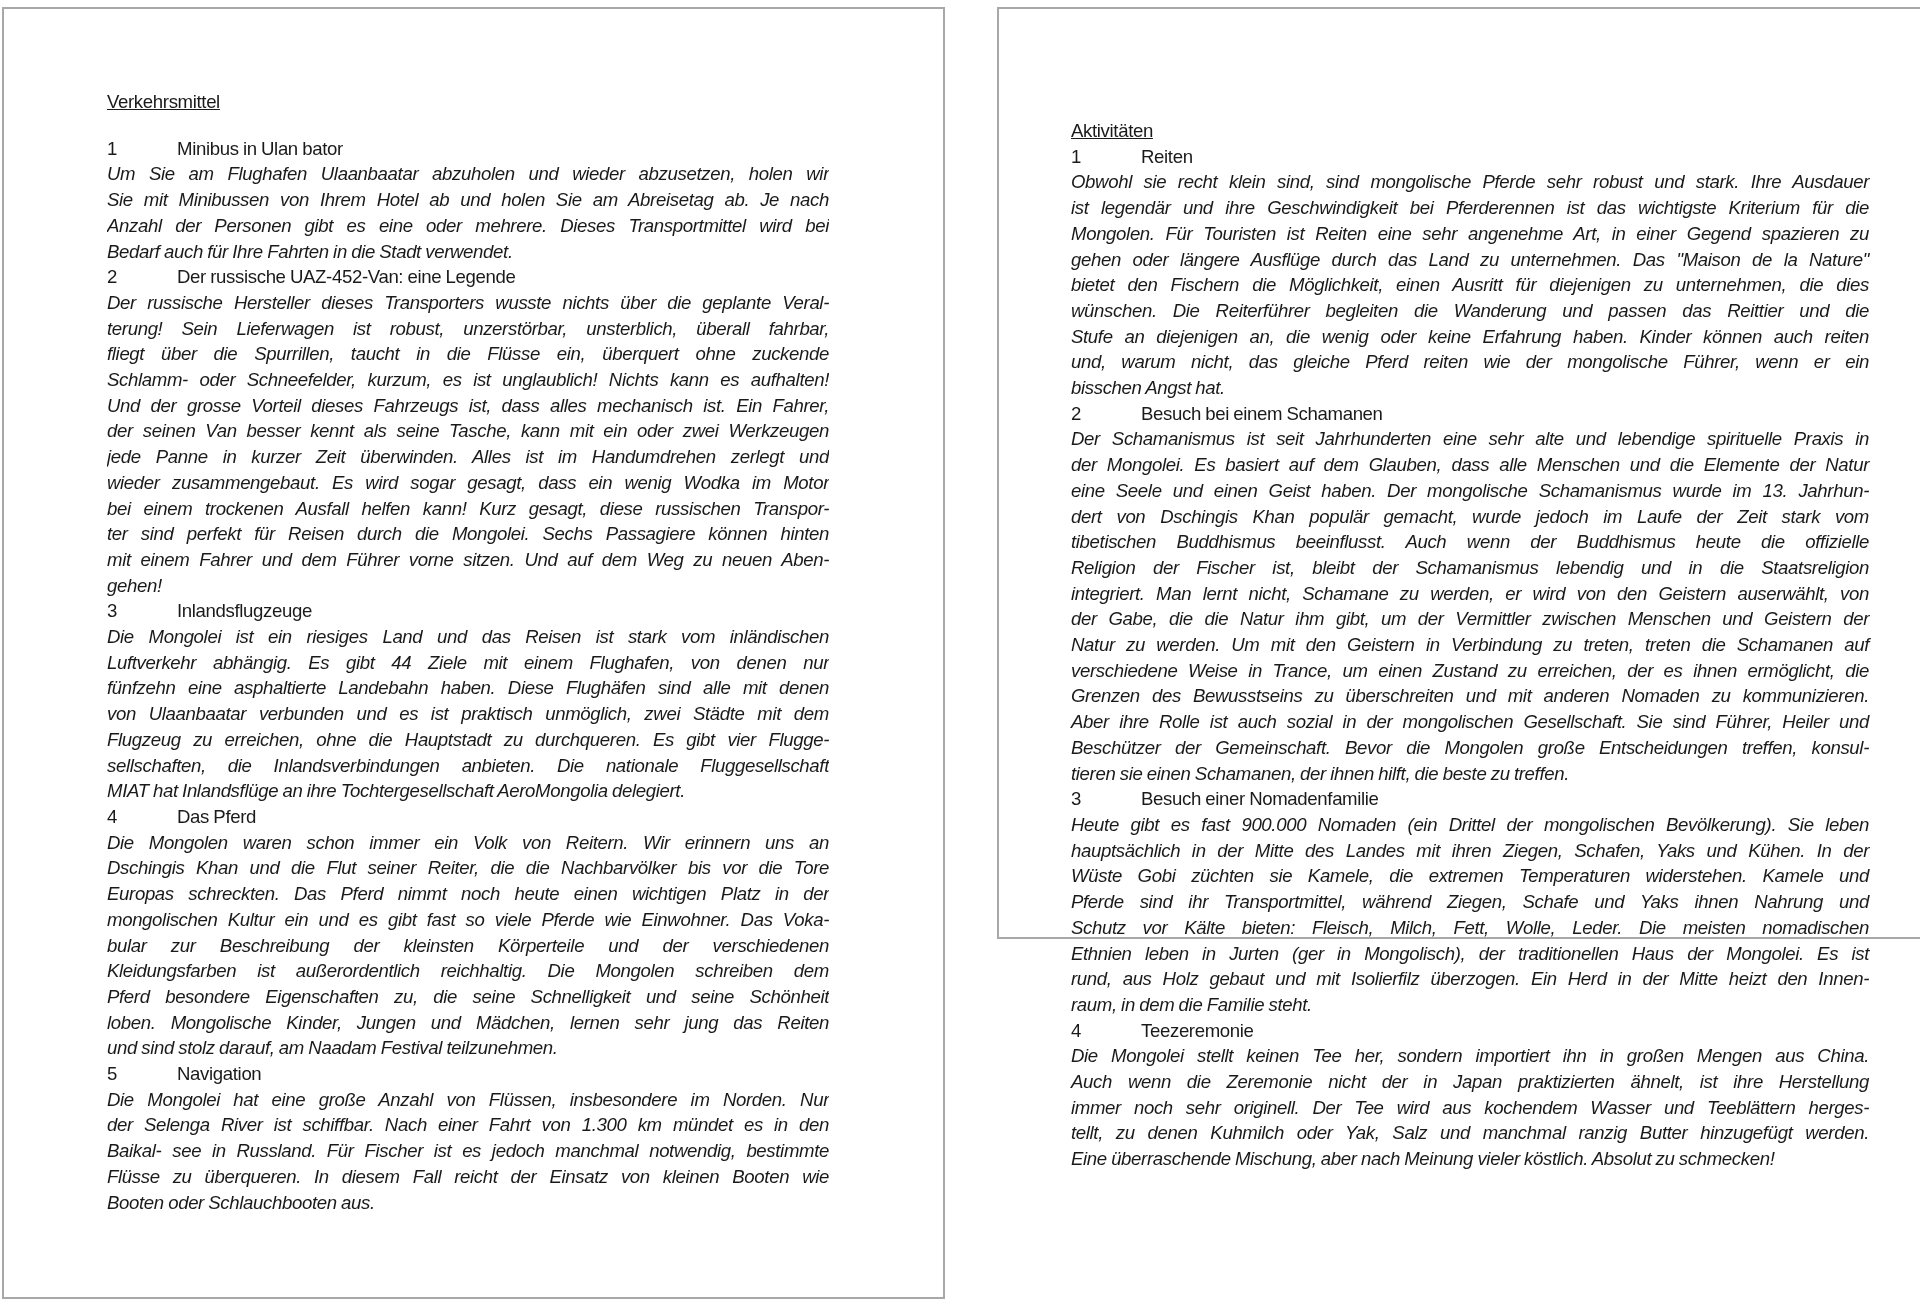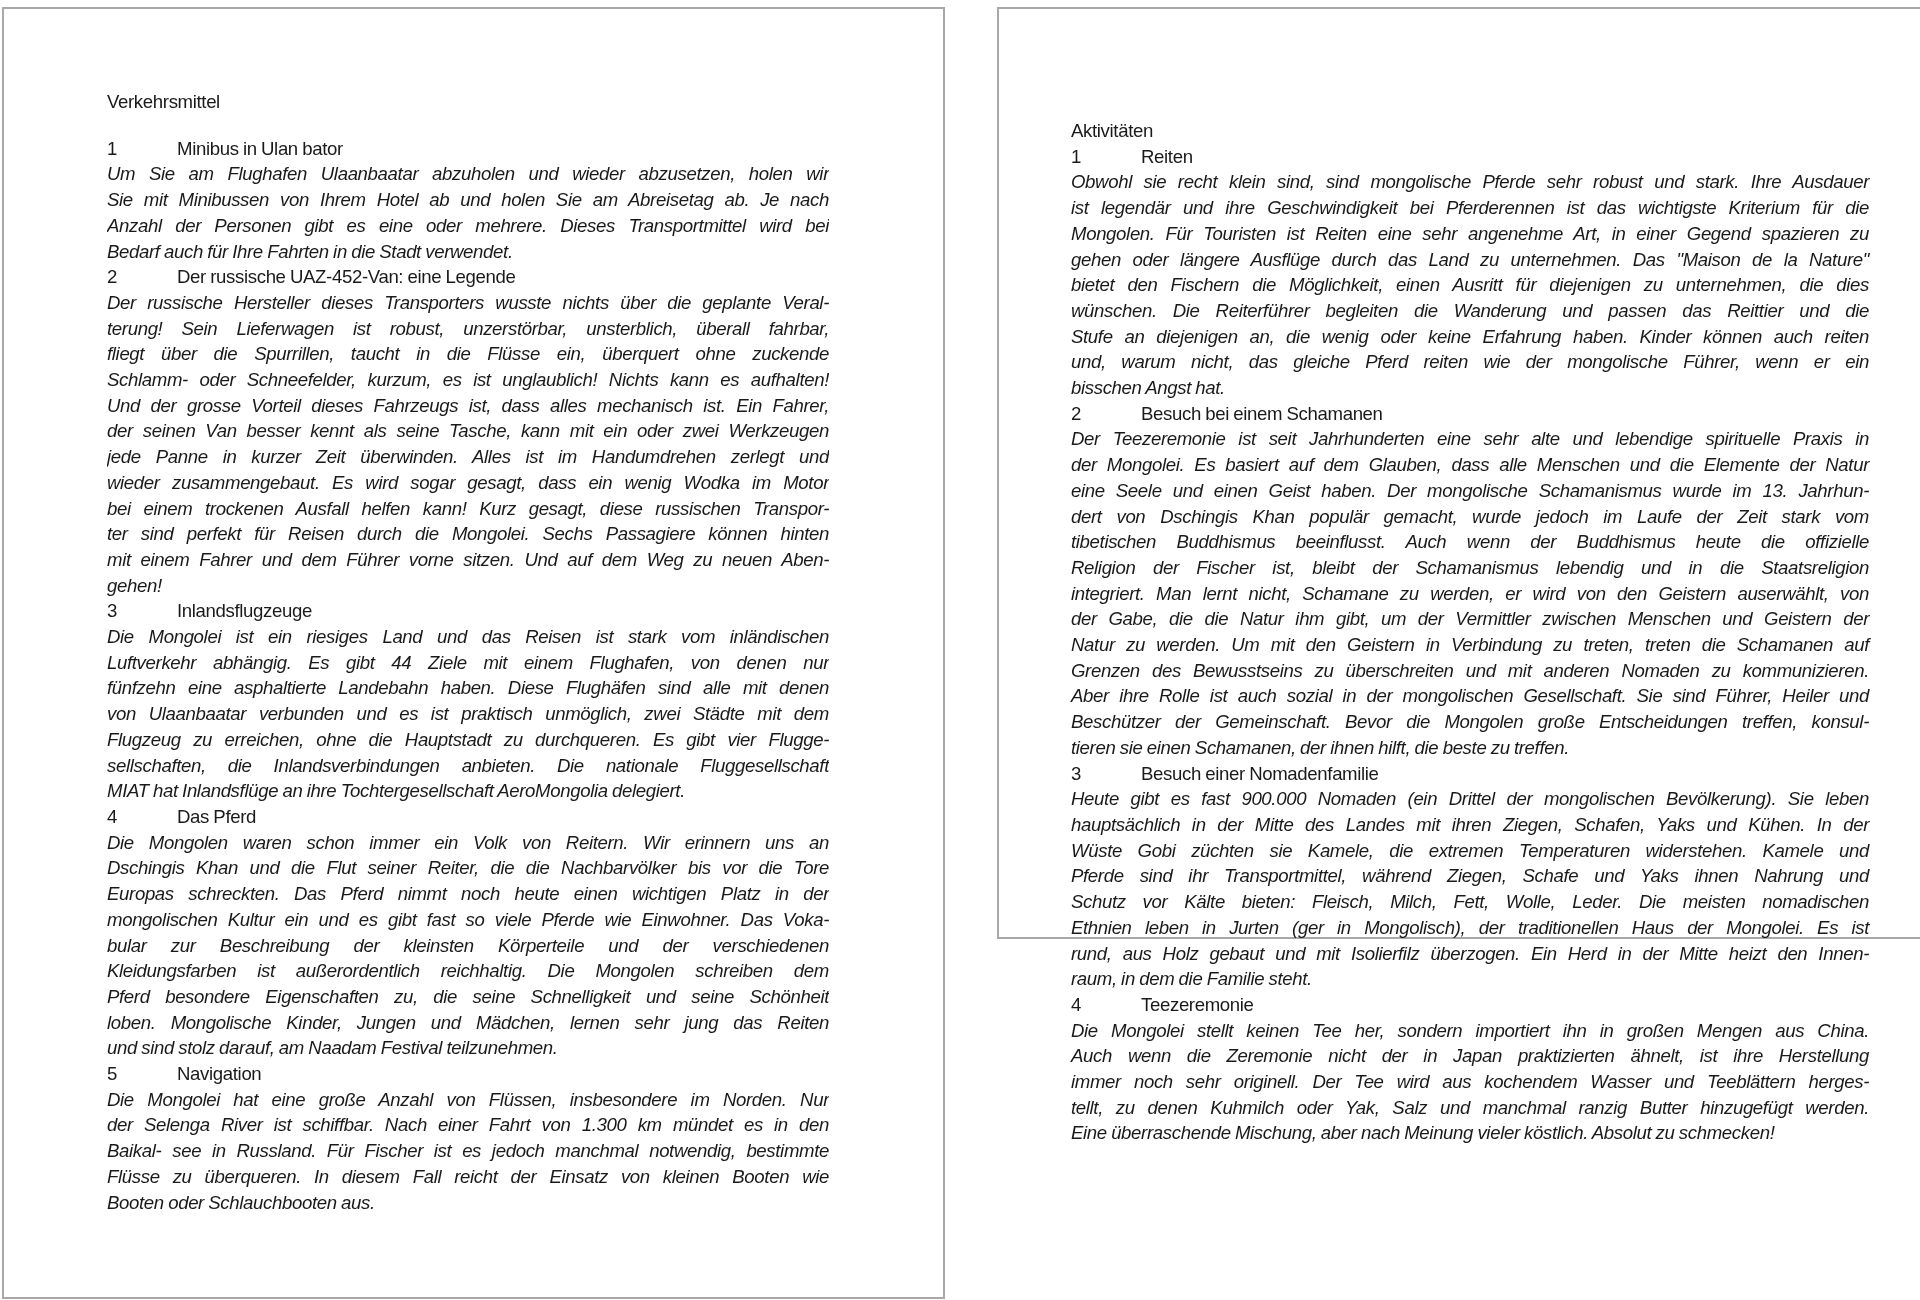--- a/index.html
+++ b/index.html
@@ -5,21 +5,21 @@
   html, body { margin: 0; padding: 0; background: #ffffff; }
   body { width: 1920px; height: 1300px; position: relative; overflow: hidden;
          font-family: "Liberation Sans", "DejaVu Sans", sans-serif; color: #1a1a1a; }
   .page { position: absolute; top: 7px; background: #fff; border: 2px solid #a8a8a8; box-sizing: border-box; }
   #page-left  { left: 2px;   width: 943px; height: 1292px; }
   #page-right { left: 997px; width: 944px; height: 932px; }
   .content { position: absolute; font-size: 18.6px; line-height: 25.7px; text-align: justify;
              hyphens: manual; letter-spacing: -0.35px; word-spacing: -0.5px; }
   #page-left .content  { left: 103px; top: 80px; width: 722px; height: 1133px; overflow: hidden; }
   #page-right .content { left: 72px;  top: 109px; width: 798px; }
-  .doc-title { display: block; text-align: left; }
+  .doc-title { display: block; text-align: left; text-decoration: underline; }
   .gap { height: 21px; }
   .sec-head { display: flex; text-align: left; }
   .sec-num { width: 70px; flex: 0 0 70px; }
   .sec-title { }
   .para { display: block; margin: 0; font-style: italic; }
   .para .line { display: block; text-align: justify; text-align-last: justify; white-space: nowrap; }
   .para .line.last { text-align-last: left; }
   .clip-line { display: block; height: 25.7px; color: #1a1a1a; }
 </style>
 </head>
@@ -119,29 +119,30 @@
           <span class="line">wünschen. Die Reiterführer begleiten die Wanderung und passen das Reittier und die</span>
           <span class="line">Stufe an diejenigen an, die wenig oder keine Erfahrung haben. Kinder können auch reiten</span>
           <span class="line">und, warum nicht, das gleiche Pferd reiten wie der mongolische Führer, wenn er ein</span>
           <span class="line last">bisschen Angst hat.</span>
         </div>
         <div class="sec-head">
           <span class="sec-num">2</span>
           <span class="sec-title">Besuch bei einem Schamanen</span>
         </div>
         <div class="para">
-          <span class="line">Der Teezeremonie ist seit Jahrhunderten eine sehr alte und lebendige spirituelle Praxis in</span>
+          <span class="line">Der Schamanismus ist seit Jahrhunderten eine sehr alte und lebendige spirituelle Praxis in</span>
           <span class="line">der Mongolei. Es basiert auf dem Glauben, dass alle Menschen und die Elemente der Natur</span>
           <span class="line">eine Seele und einen Geist haben. Der mongolische Schamanismus wurde im 13. Jahrhun-</span>
           <span class="line">dert von Dschingis Khan populär gemacht, wurde jedoch im Laufe der Zeit stark vom</span>
           <span class="line">tibetischen Buddhismus beeinflusst. Auch wenn der Buddhismus heute die offizielle</span>
           <span class="line">Religion der Fischer ist, bleibt der Schamanismus lebendig und in die Staatsreligion</span>
           <span class="line">integriert. Man lernt nicht, Schamane zu werden, er wird von den Geistern auserwählt, von</span>
           <span class="line">der Gabe, die die Natur ihm gibt, um der Vermittler zwischen Menschen und Geistern der</span>
           <span class="line">Natur zu werden. Um mit den Geistern in Verbindung zu treten, treten die Schamanen auf</span>
+          <span class="line">verschiedene Weise in Trance, um einen Zustand zu erreichen, der es ihnen ermöglicht, die</span>
           <span class="line">Grenzen des Bewusstseins zu überschreiten und mit anderen Nomaden zu kommunizieren.</span>
           <span class="line">Aber ihre Rolle ist auch sozial in der mongolischen Gesellschaft. Sie sind Führer, Heiler und</span>
           <span class="line">Beschützer der Gemeinschaft. Bevor die Mongolen große Entscheidungen treffen, konsul-</span>
           <span class="line last">tieren sie einen Schamanen, der ihnen hilft, die beste zu treffen.</span>
         </div>
         <div class="sec-head">
           <span class="sec-num">3</span>
           <span class="sec-title">Besuch einer Nomadenfamilie</span>
         </div>
         <div class="para">

